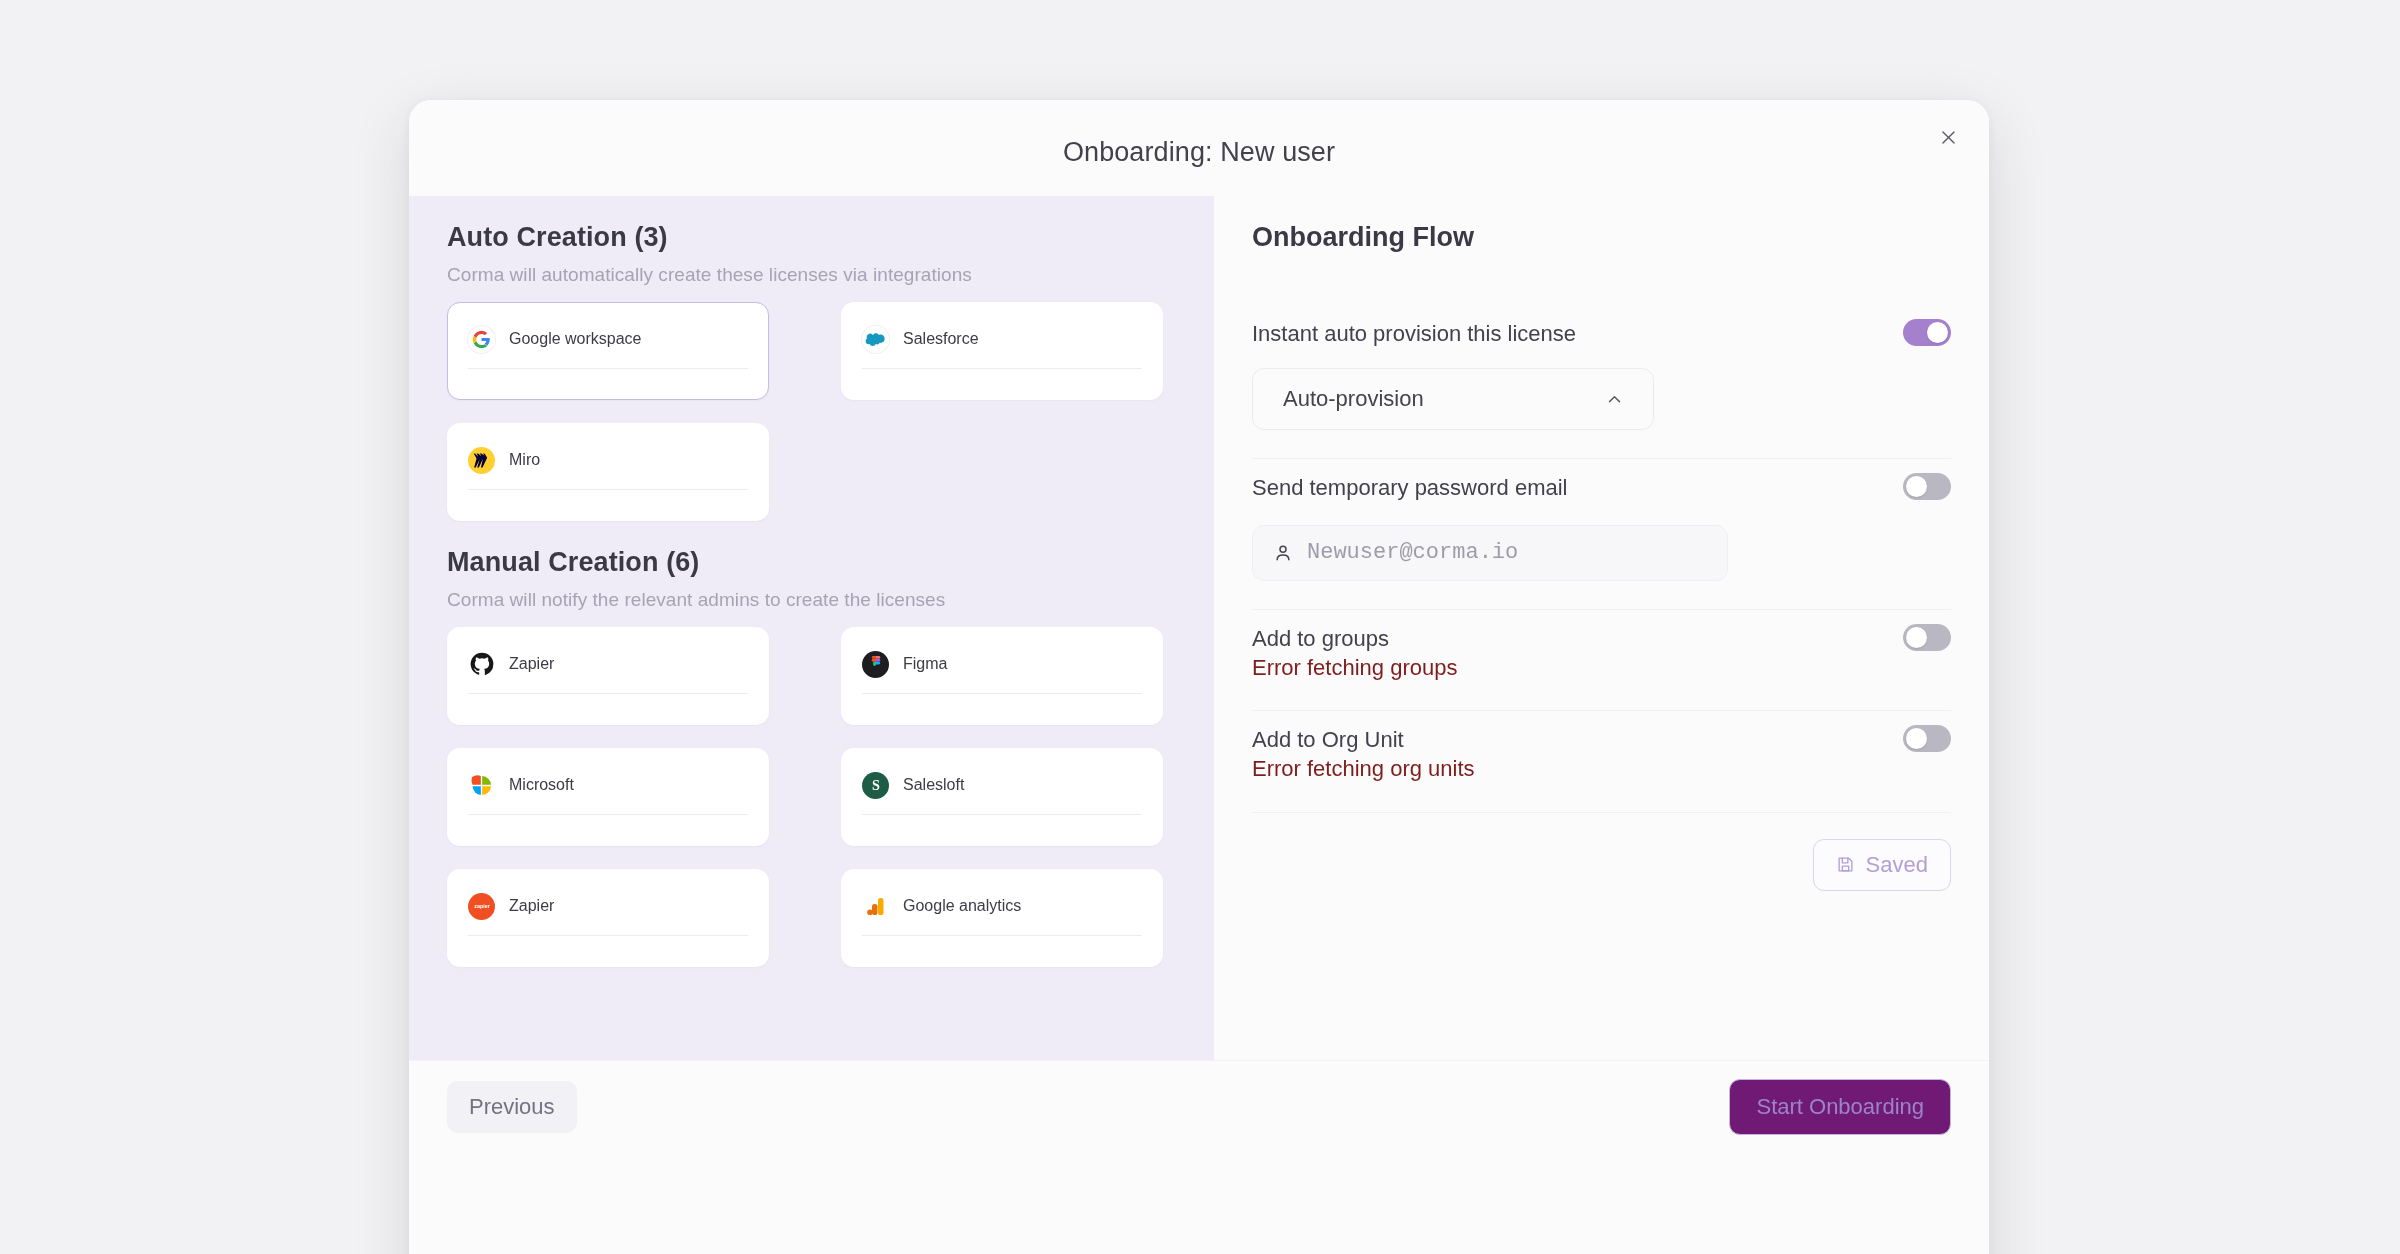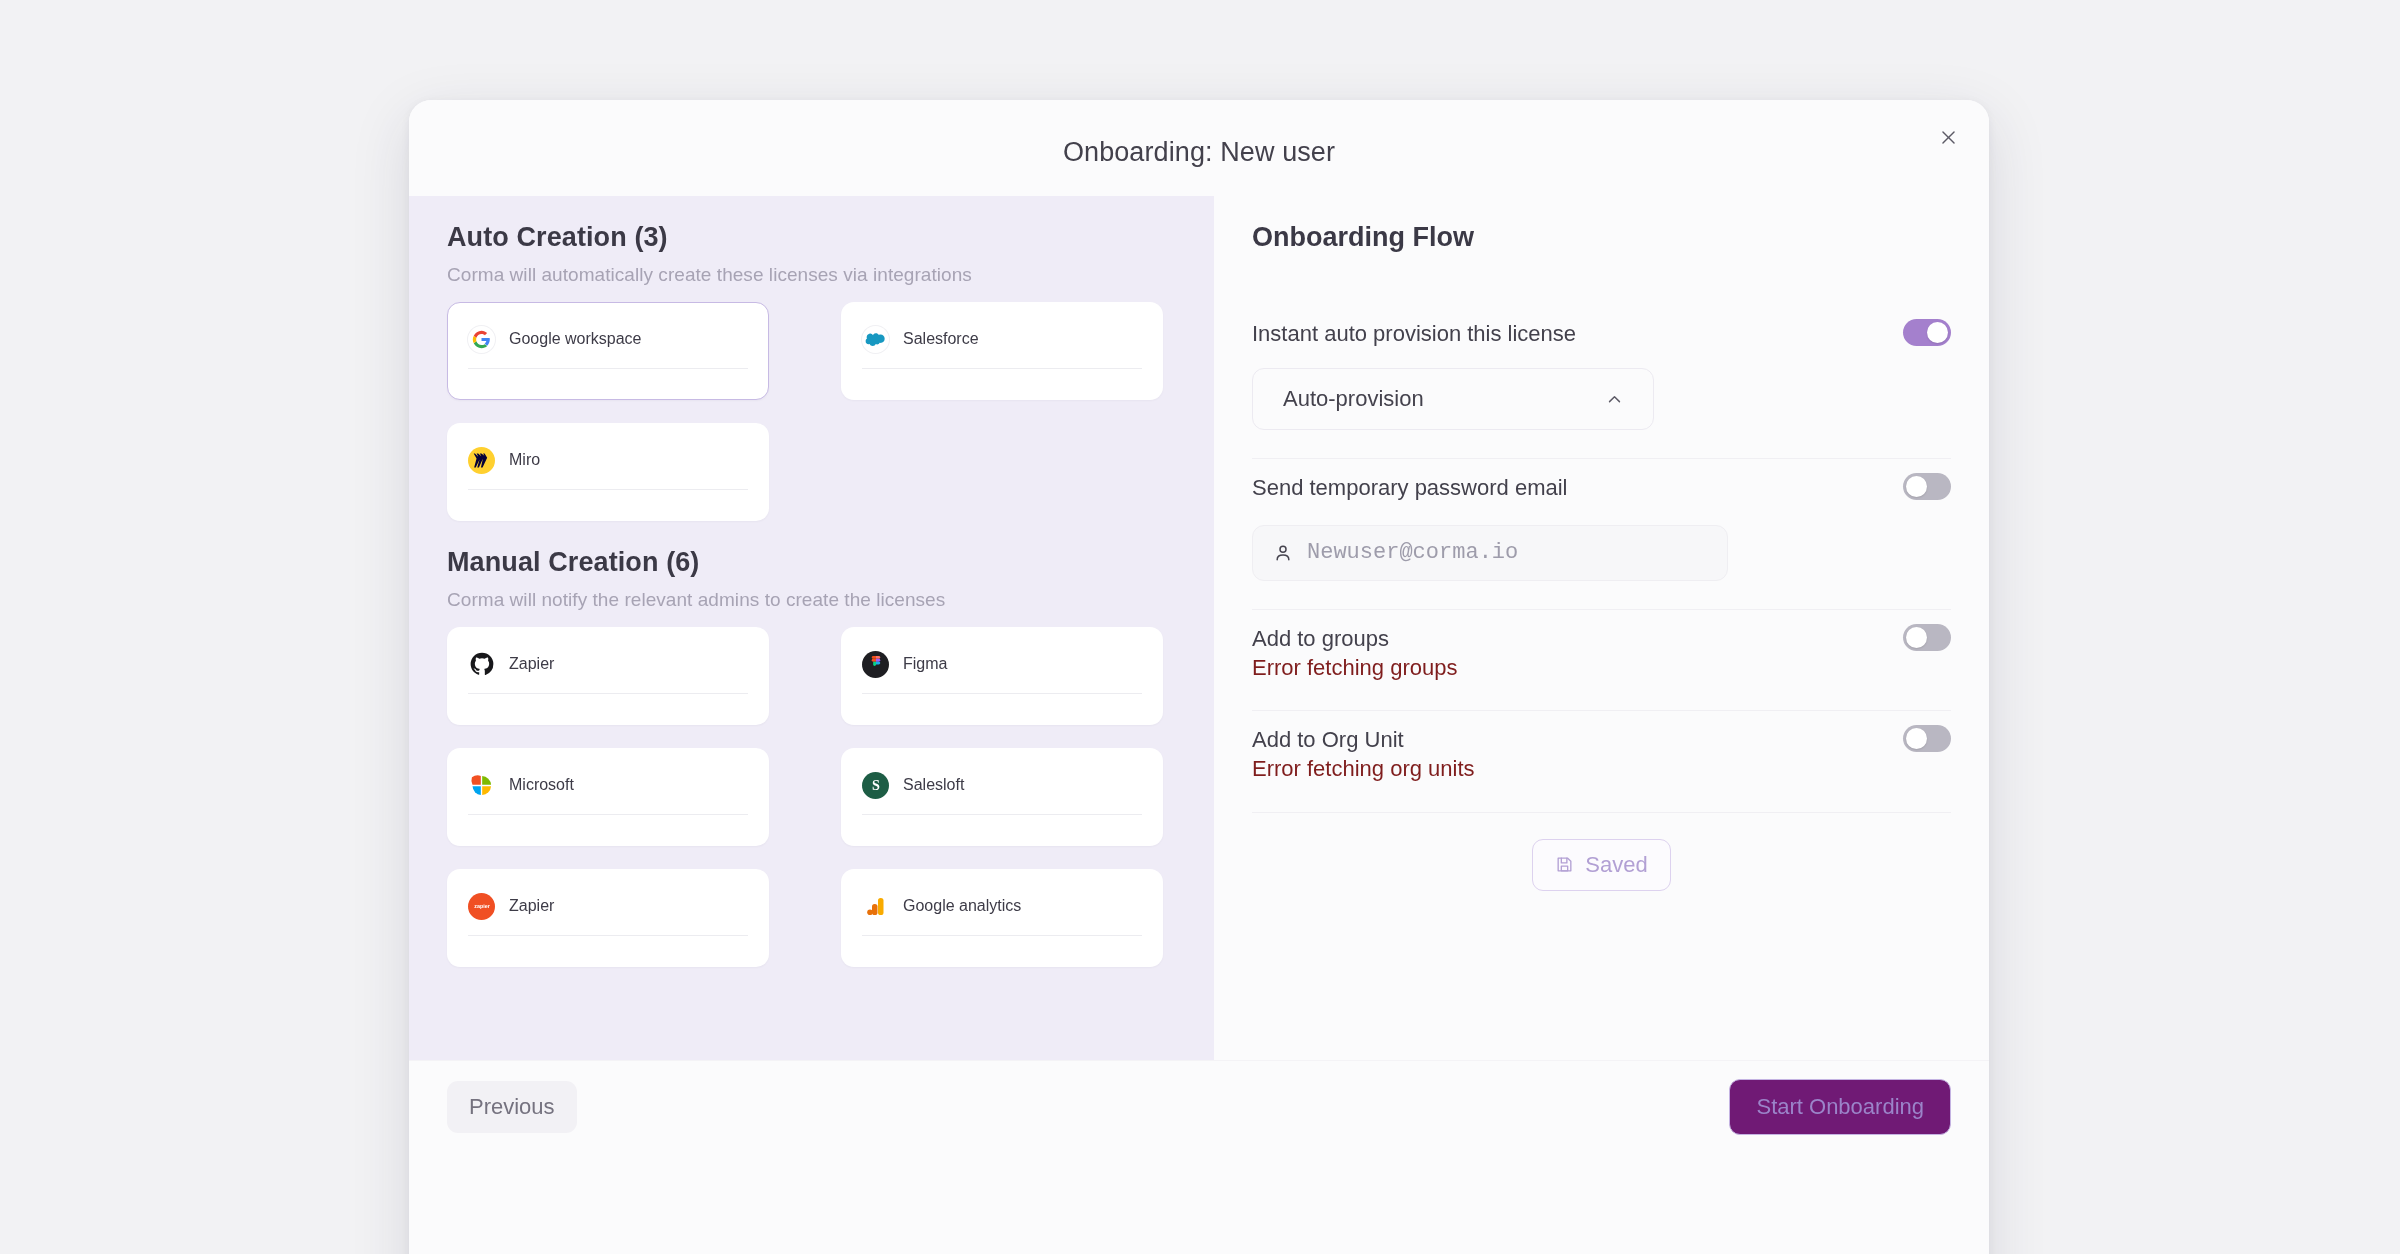--- a/index.html
+++ b/index.html
@@ -148,21 +148,21 @@
     background: #f7f7f9;
     border: 1px solid #efeef2; border-radius: 12px;
     display: flex; align-items: center; gap: 14px;
     padding: 0 20px; cursor: text; font-family: Liberation Mono, monospace;
   }
   .email-ph { font-size: 22px; color: #9e9cab; }
   .person-ico { color: #46444f; display:flex; }
   .person-ico svg { width: 20px; height: 20px; display:block; }
 
   .saved-wrap {
-    display: flex; justify-content: center;
+    display: flex; justify-content: flex-end;
     padding-top: 26px;
   }
   .saved-btn {
     display: flex; align-items: center; gap: 11px;
     border: 1px solid #ddd2ef; border-radius: 11px;
     background: #fcfbfe;
     padding: 0 22px; height: 52px;
     color: #b2a0d4; font-size: 22px; cursor: pointer;
   }
   .saved-btn svg { width: 19px; height: 19px; display:block; }

